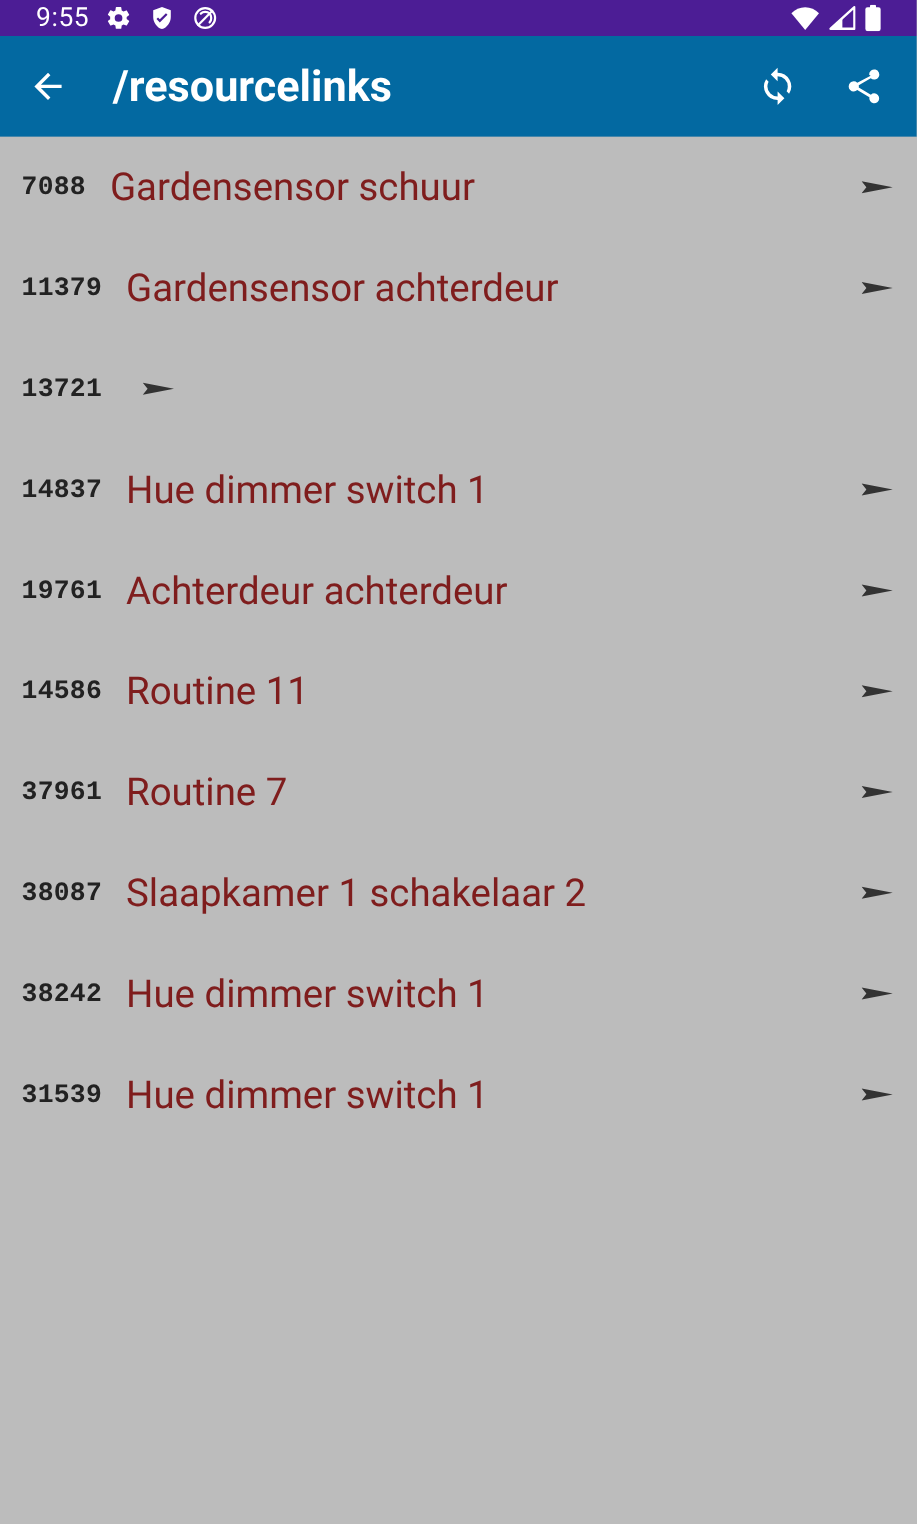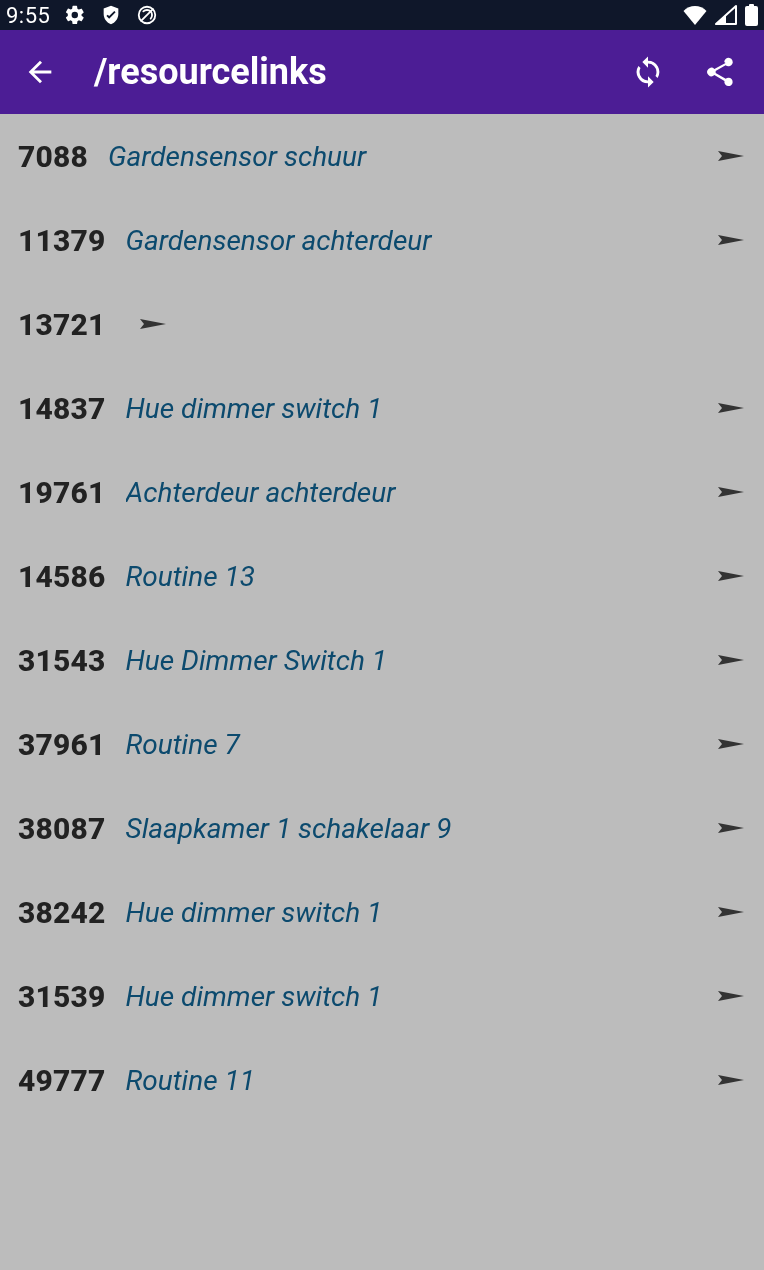--- a/index.html
+++ b/index.html
@@ -4,36 +4,36 @@
 <style>
   * { box-sizing: border-box; margin: 0; padding: 0; }
   html, body { width: 764px; height: 1270px; overflow: hidden; }
   body {
     font-family: Roboto, "Helvetica Neue", Arial, sans-serif;
     background: #bcbcbc;
     color: #212121;
   }
   .statusbar {
     height: 30px;
-    background: #0f172a;
+    background: #4c1d95;
     color: #fff;
     display: flex;
     align-items: center;
-    padding: 0 6px;
+    padding: 0 30px;
     font-size: 22px;
     font-weight: 400;
   }
   .statusbar .left { display: flex; align-items: center; gap: 14px; }
   .statusbar .right { margin-left: auto; display: flex; align-items: center; gap: 8px; }
   .statusbar svg { display: block; }
   .clock { font-size: 22px; letter-spacing: 0.5px; }
 
   .appbar {
     height: 84px;
-    background: #4c1d95;
+    background: #0369a1;
     display: flex;
     align-items: center;
     padding: 0 16px;
     gap: 30px;
   }
   .appbar .back, .appbar .action { width: 48px; height: 48px; display: flex; align-items:center; justify-content:center; cursor: pointer;}
   .appbar .title {
     color: #fff;
     font-size: 36px;
     font-weight: 700;
@@ -43,30 +43,30 @@
 
   .list { background: #bcbcbc; }
   .row {
     height: 84px;
     display: flex;
     align-items: center;
     padding: 0 18px 0 18px;
     cursor: pointer;
   }
   .row .id {
-    font-size: 30px;
+    font-size: 22px;
     font-weight: 800;
     color: #222;
     margin-right: 20px;
     letter-spacing: 0.2px;
+    font-family: Liberation Mono, monospace;
   }
   .row .label {
-    font-size: 28px;
-    font-style: italic;
-    color: #0c4a6e;
+    font-size: 32px;
+    color: #7f1d1d;
     flex: 1;
     overflow: hidden;
     text-overflow: ellipsis;
     white-space: nowrap;
   }
   .row .chev {
     margin-left: 12px;
     display: flex; align-items:center; justify-content:center;
     width: 30px; height: 30px;
   }
@@ -177,48 +177,39 @@
       <span class="id">19761</span>
       <span class="label">Achterdeur achterdeur</span>
       <span class="chev">
         <svg width="26" height="14" viewBox="0 0 26 14" fill="#333">
           <polygon points="0,2 26,7 0,12 4,7"></polygon>
         </svg>
       </span>
     </div>
     <div class="row">
       <span class="id">14586</span>
-      <span class="label">Routine 13</span>
-      <span class="chev">
-        <svg width="26" height="14" viewBox="0 0 26 14" fill="#333">
-          <polygon points="0,2 26,7 0,12 4,7"></polygon>
-        </svg>
-      </span>
-    </div>
-    <div class="row">
-      <span class="id">31543</span>
-      <span class="label">Hue Dimmer Switch 1</span>
+      <span class="label">Routine 11</span>
       <span class="chev">
         <svg width="26" height="14" viewBox="0 0 26 14" fill="#333">
           <polygon points="0,2 26,7 0,12 4,7"></polygon>
         </svg>
       </span>
     </div>
     <div class="row">
       <span class="id">37961</span>
       <span class="label">Routine 7</span>
       <span class="chev">
         <svg width="26" height="14" viewBox="0 0 26 14" fill="#333">
           <polygon points="0,2 26,7 0,12 4,7"></polygon>
         </svg>
       </span>
     </div>
     <div class="row">
       <span class="id">38087</span>
-      <span class="label">Slaapkamer 1 schakelaar 9</span>
+      <span class="label">Slaapkamer 1 schakelaar 2</span>
       <span class="chev">
         <svg width="26" height="14" viewBox="0 0 26 14" fill="#333">
           <polygon points="0,2 26,7 0,12 4,7"></polygon>
         </svg>
       </span>
     </div>
     <div class="row">
       <span class="id">38242</span>
       <span class="label">Hue dimmer switch 1</span>
       <span class="chev">
@@ -229,22 +220,13 @@
     </div>
     <div class="row">
       <span class="id">31539</span>
       <span class="label">Hue dimmer switch 1</span>
       <span class="chev">
         <svg width="26" height="14" viewBox="0 0 26 14" fill="#333">
           <polygon points="0,2 26,7 0,12 4,7"></polygon>
         </svg>
       </span>
     </div>
-    <div class="row">
-      <span class="id">49777</span>
-      <span class="label">Routine 11</span>
-      <span class="chev">
-        <svg width="26" height="14" viewBox="0 0 26 14" fill="#333">
-          <polygon points="0,2 26,7 0,12 4,7"></polygon>
-        </svg>
-      </span>
-    </div>
   </div>
 
 </body></html>

